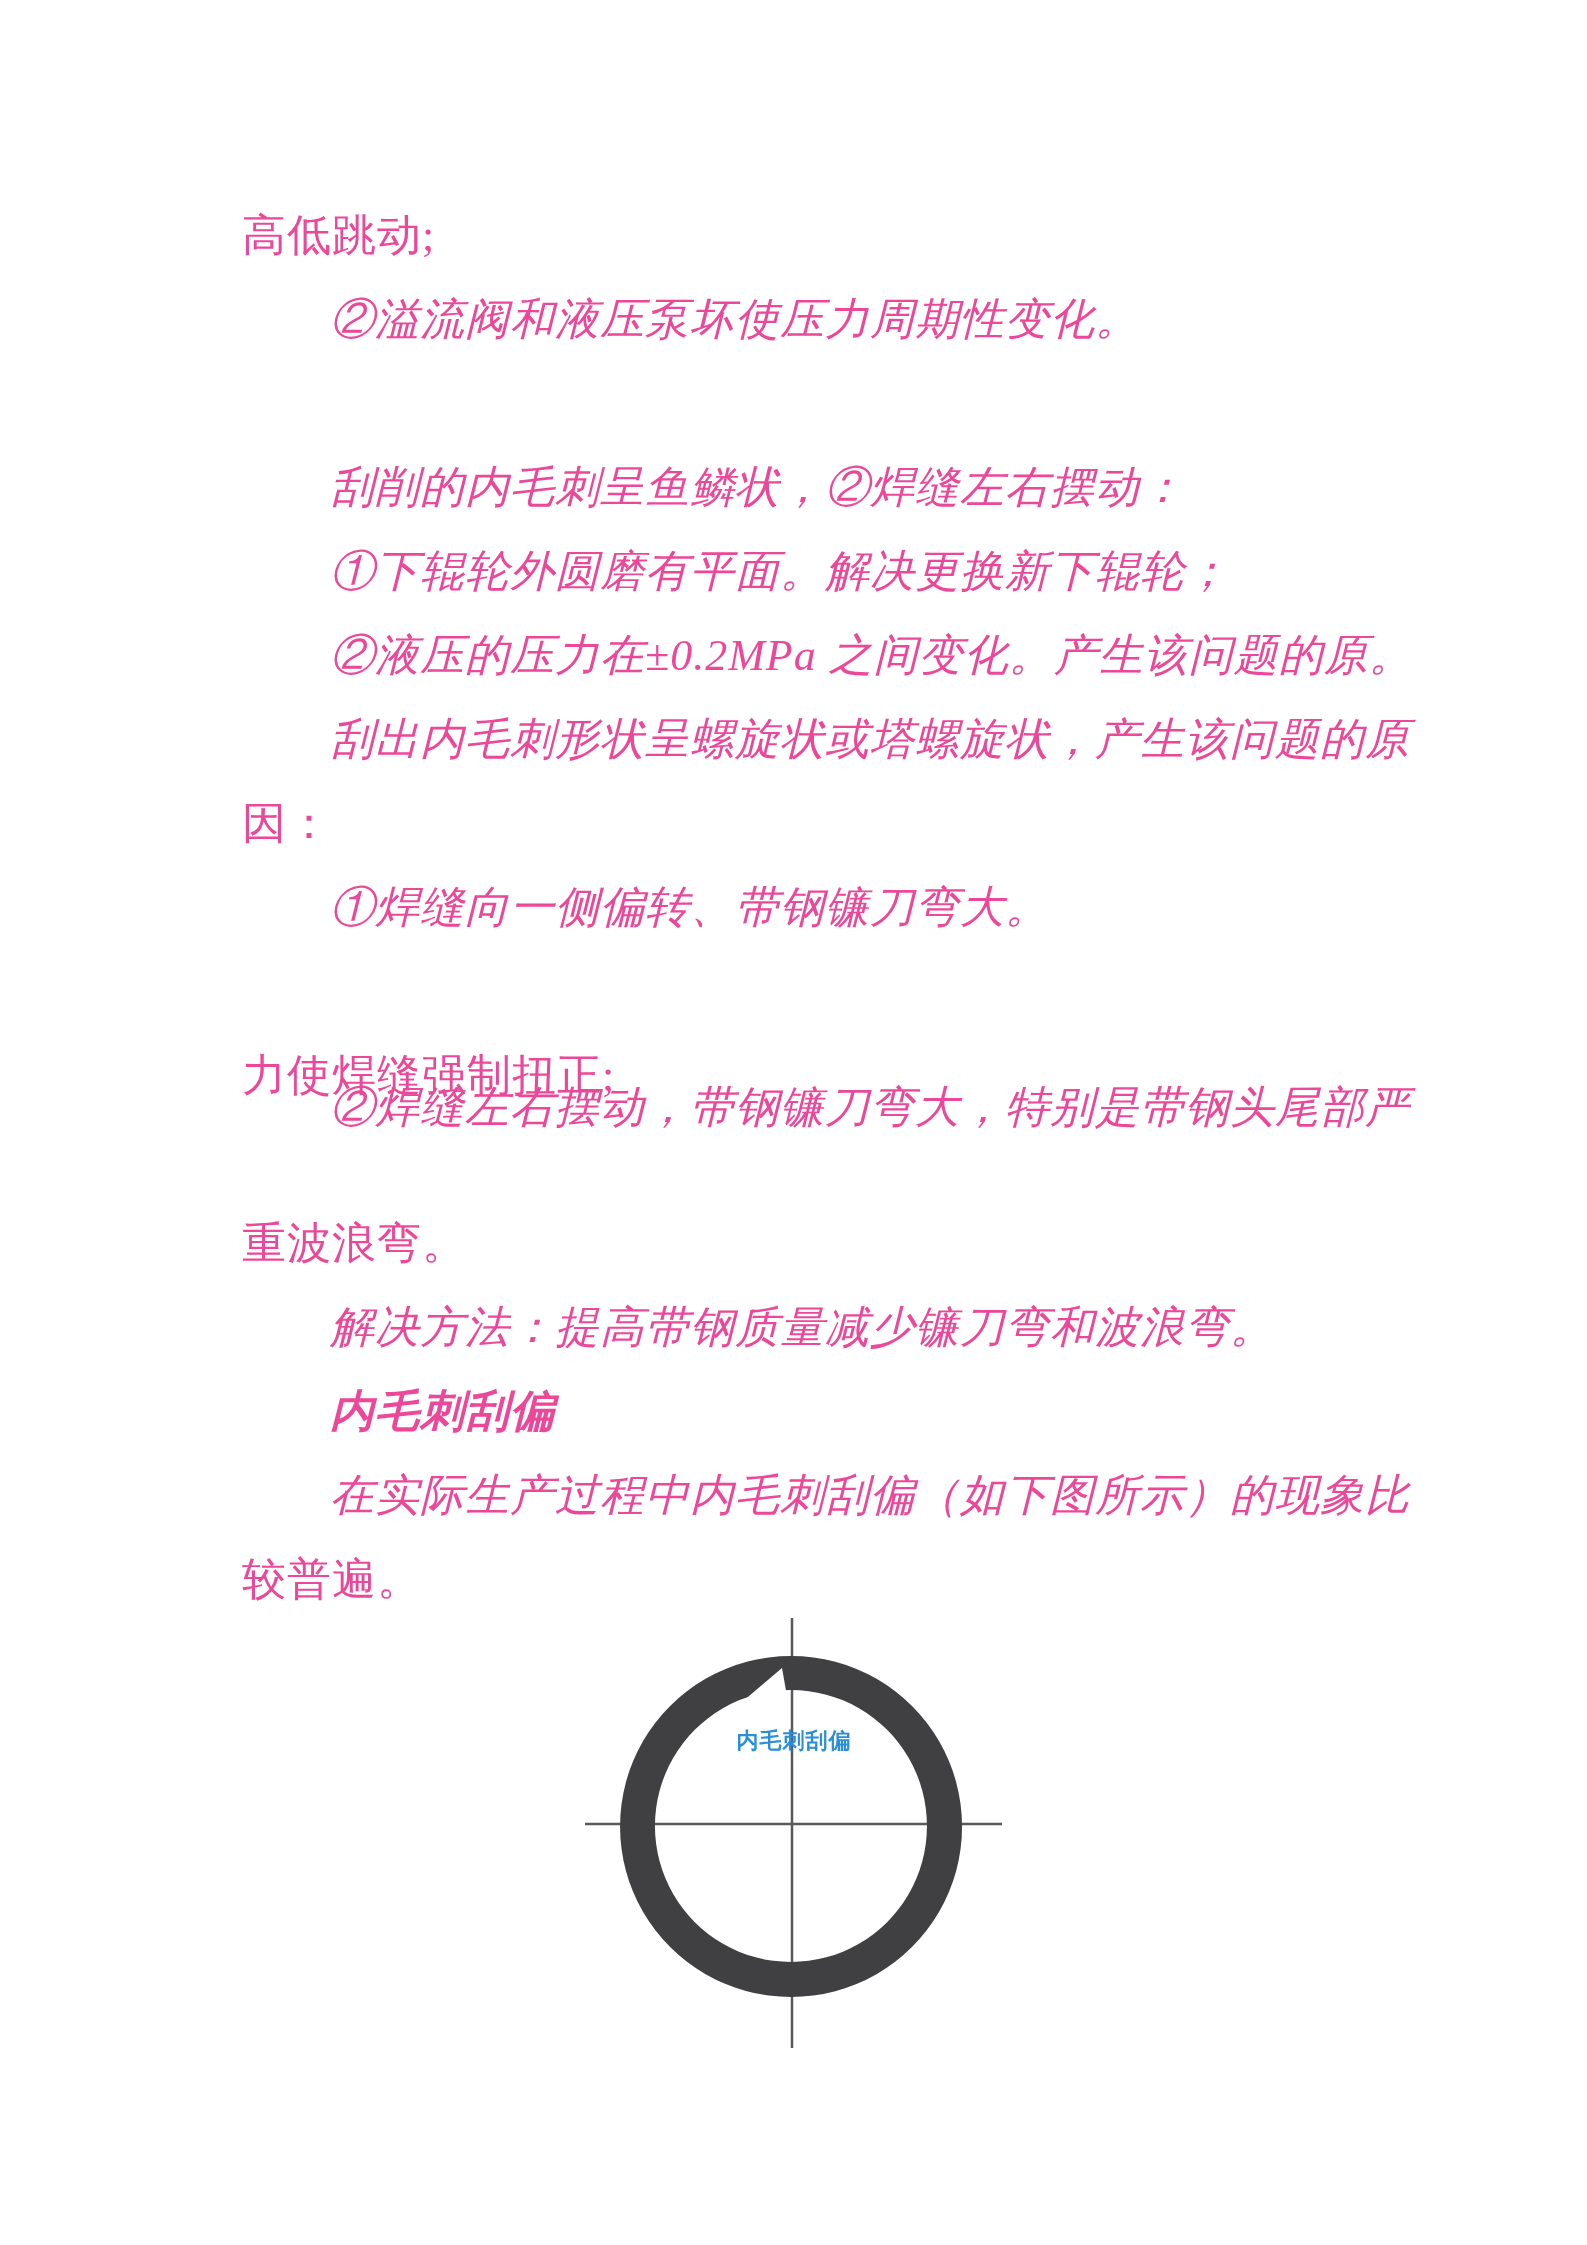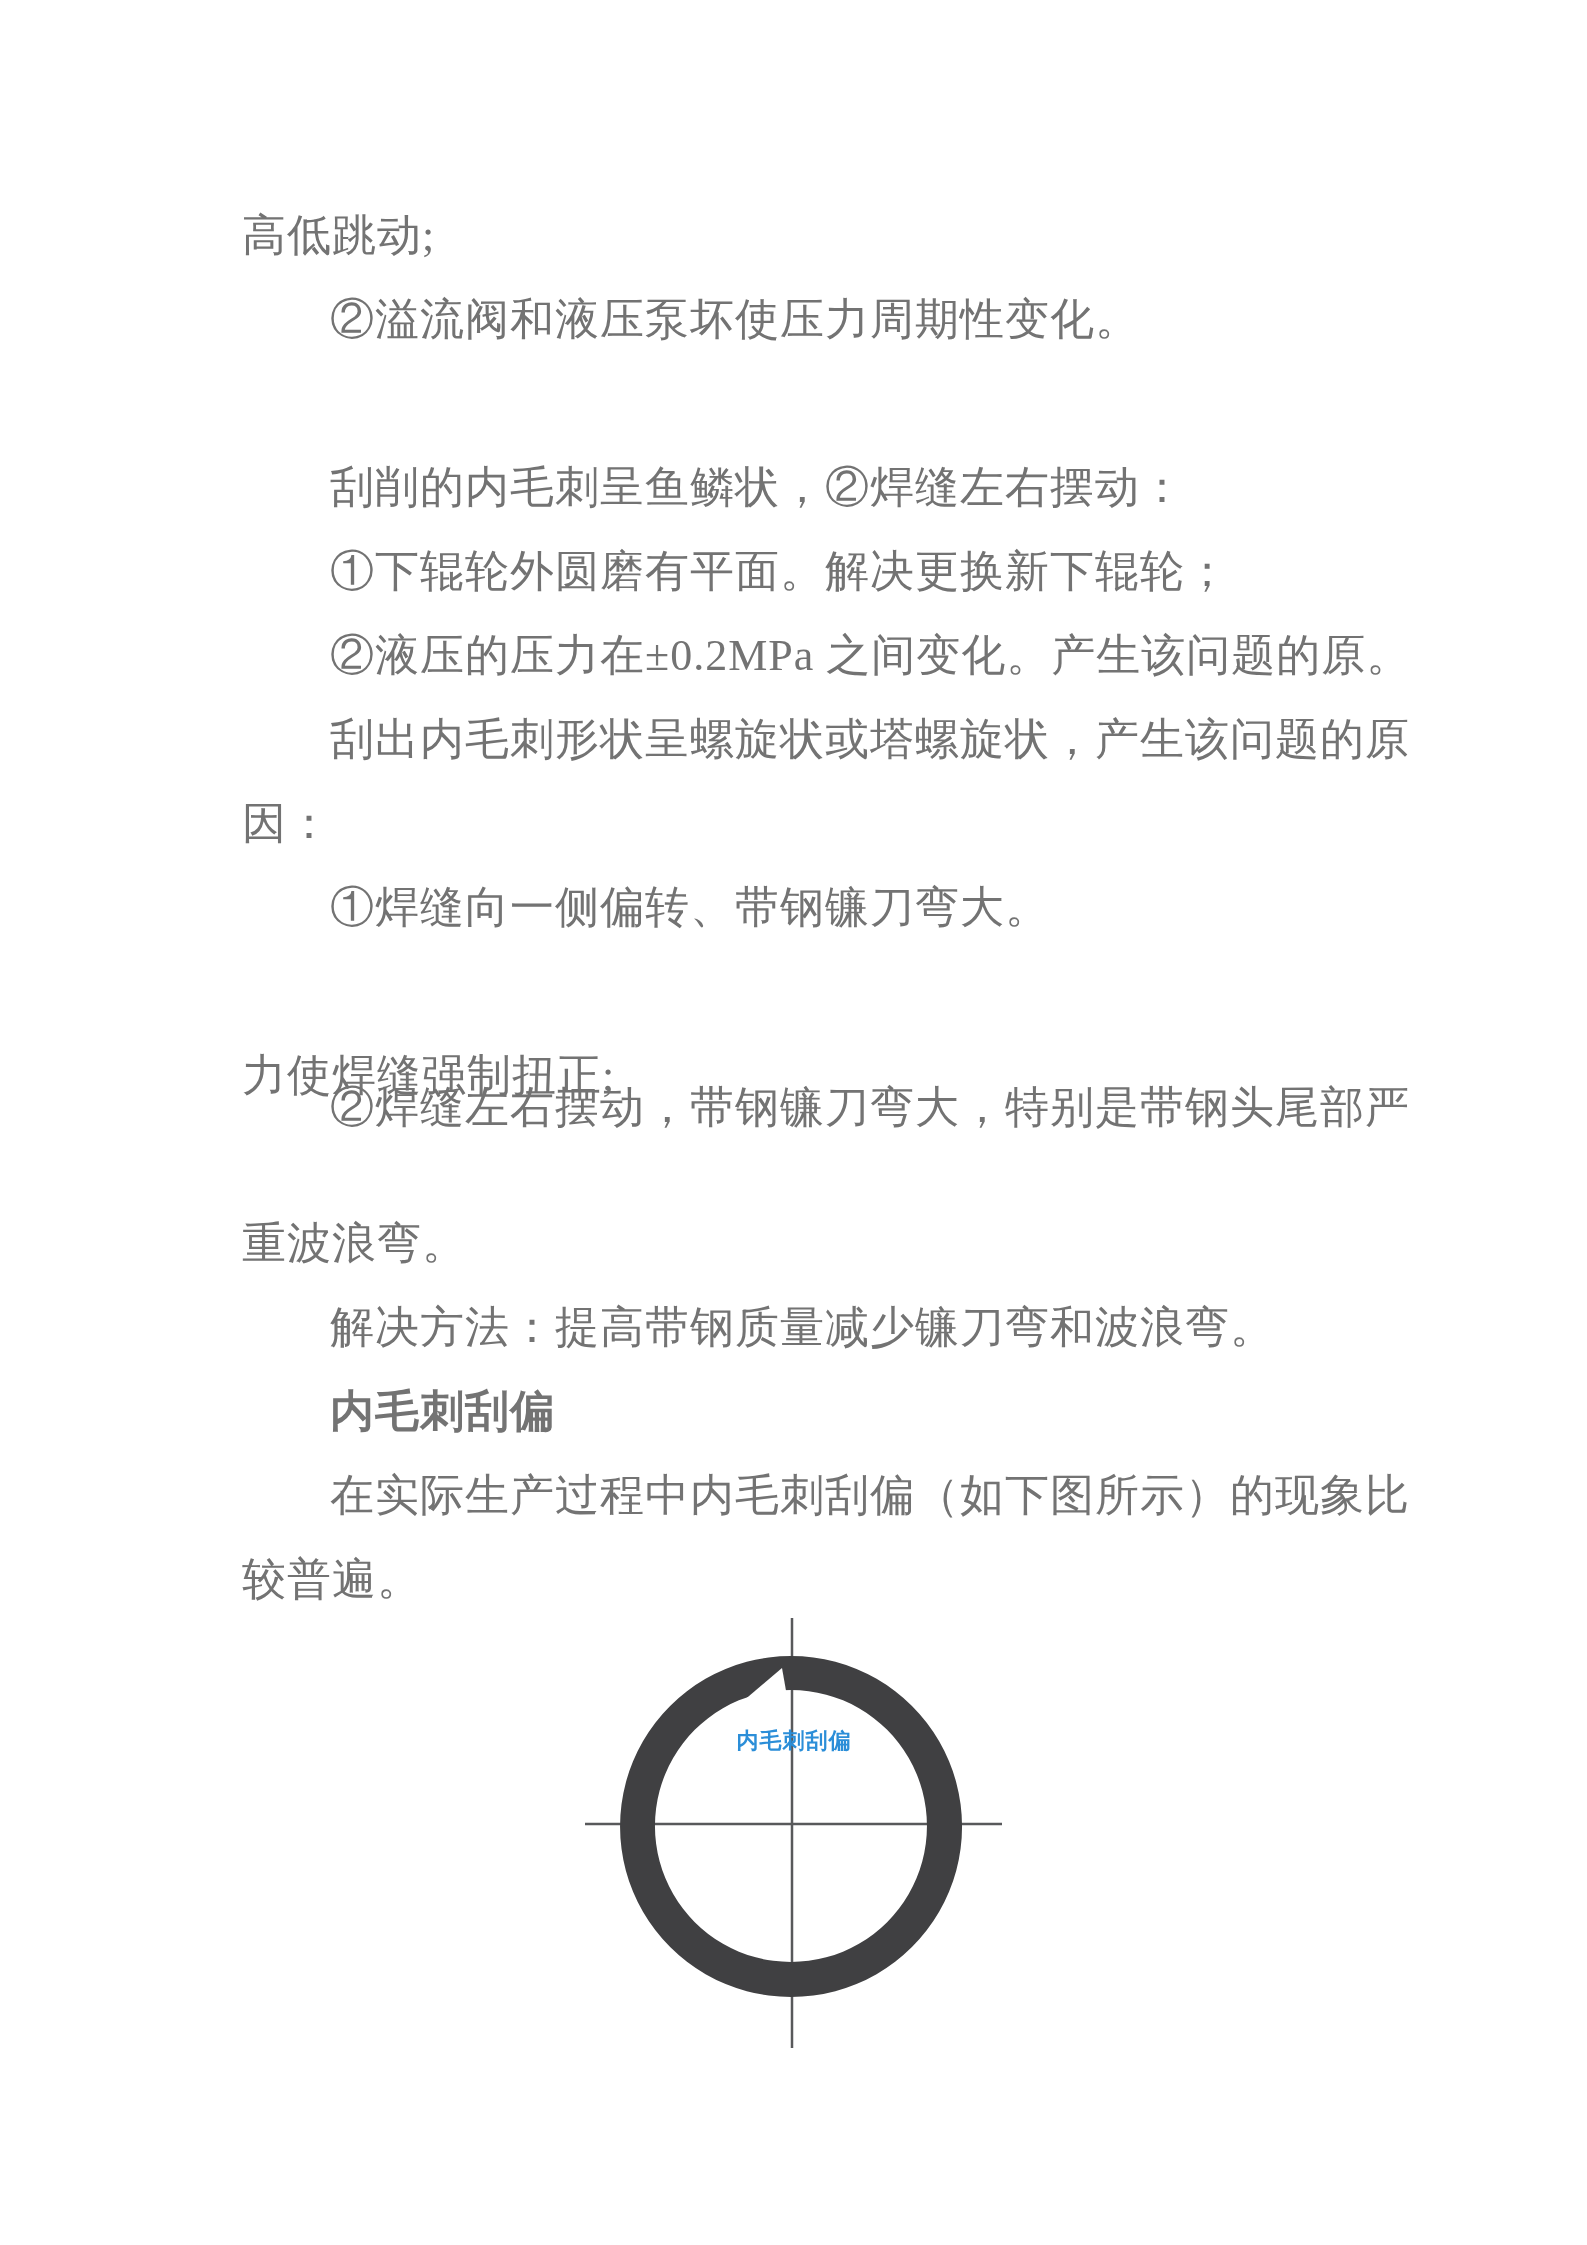--- a/index.html
+++ b/index.html
@@ -11,23 +11,23 @@
     font-family:"Liberation Serif","DejaVu Serif",serif;
     color:#000000;
   }
   .line{
     position:absolute;
     left:242px;
     font-size:44px;
     line-height:60px;
     letter-spacing:1px;
     white-space:pre;
-    color:#737373;
+    color:#ec4899;
   }
-  .line.indent{left:330px;}
+  .line.indent{left:330px;font-style:italic;}
   .line.bold{font-weight:bold;}
   .figure{
     position:absolute;left:0;top:0;width:1587px;height:2245px;
     pointer-events:none;
   }
   .figure-label{
     position:absolute;
     left:794px;top:1741px;
     transform:translate(-50%,-50%);
     font-family:"Liberation Sans","DejaVu Sans",sans-serif;

